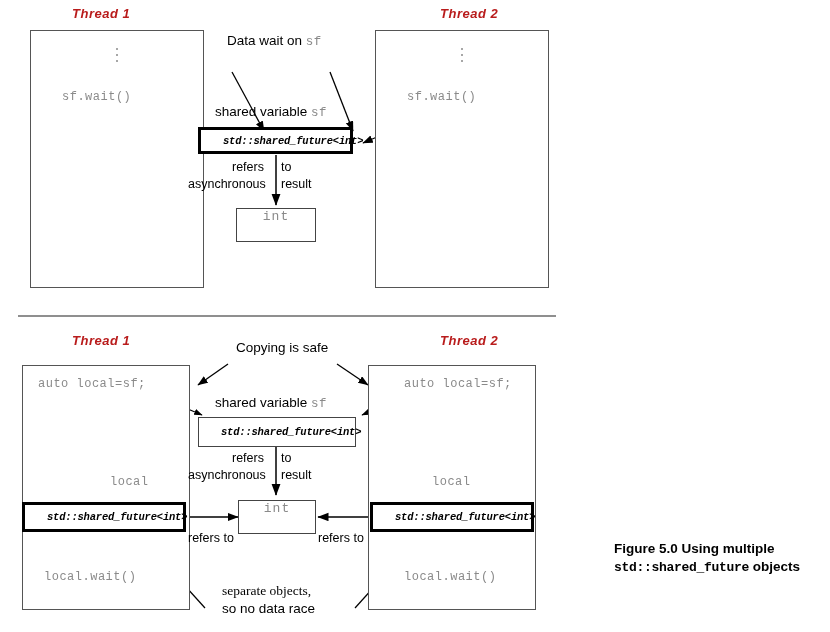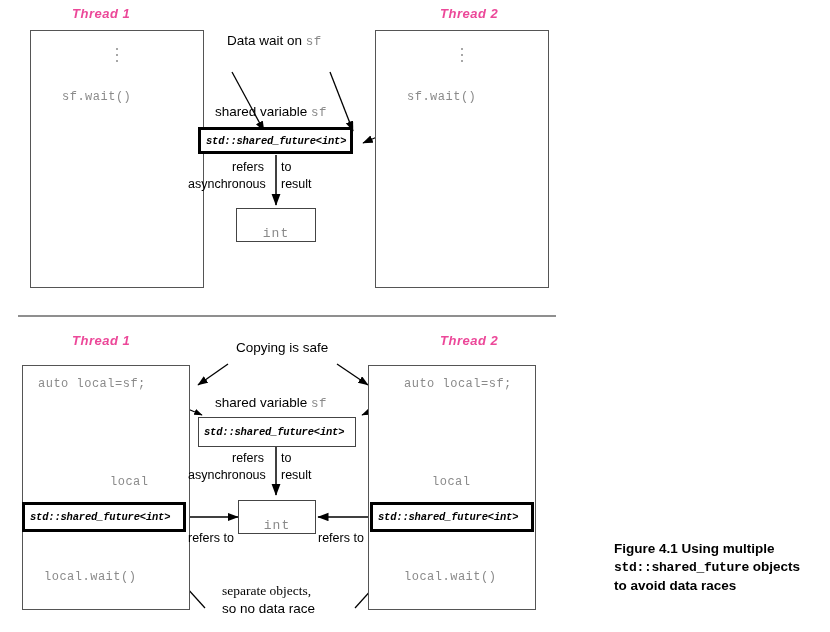--- a/index.html
+++ b/index.html
@@ -14,21 +14,21 @@
   }
   .stage{position:absolute;left:0;top:0;width:830px;height:632px;}
 
   
   .thread-title{
     position:absolute;
     font-family:"Liberation Sans", sans-serif;
     font-style:italic;font-weight:bold;font-size:13px;
     letter-spacing:0.5px;
     white-space:nowrap;
-    color:#ec4899;
+    color:#b91c1c;
   }
   .thread-box{
     position:absolute;
     border:1px solid #555;
     background:#fff;
     box-sizing:border-box;
   }
   .code{
     position:absolute;
     font-family:"Liberation Mono", monospace;
@@ -57,29 +57,29 @@
     display:flex;align-items:center;
     border:3px solid #000;
   }
   .sf-box.thin{border:1px solid #444;}
   .sf-text{
     font-family:"Liberation Mono", monospace;
     font-weight:bold;font-style:italic;
     font-size:10.5px;
     color:#000;
     white-space:nowrap;
-    padding-left:5px;
+    padding-left:22px;
     letter-spacing:-0.2px;
   }
   .int-box{
     position:absolute;
     box-sizing:border-box;
     border:1px solid #444;
     background:#fff;
-    display:flex;align-items:flex-end;justify-content:center;
+    display:flex;align-items:flex-start;justify-content:center;
   }
   .int-text{
     font-family:"Liberation Mono", monospace;
     font-size:13px;color:#8a8a8a;letter-spacing:1px;
   }
   .vdots{
     position:absolute;
     display:flex;flex-direction:column;align-items:center;
     gap:4px;
   }
@@ -258,18 +258,17 @@
   <div class="label" style="left:188px;top:531px;font-size:12.5px;">refers to</div>
   <div class="label" style="left:318px;top:531px;font-size:12.5px;">refers to</div>
 
   <div class="code" style="left:44px;top:570px;">local.wait()</div>
   <div class="code" style="left:404px;top:570px;">local.wait()</div>
 
   <div class="label" style="left:222px;top:583px;font-family:Liberation Serif, serif;">separate objects,</div>
   <div class="label" style="left:222px;top:601px;">so no data race</div>
 
   <div class="caption" style="left:614px;top:540px;width:210px;">
-    <div>Figure 4.1   Using multiple</div>
+    <div>Figure 5.0   Using multiple</div>
     <div><span class="cmono">std::shared_future</span><span> objects</span></div>
-    <div>to avoid data races</div>
   </div>
 
 </div>
 
 </body></html>

